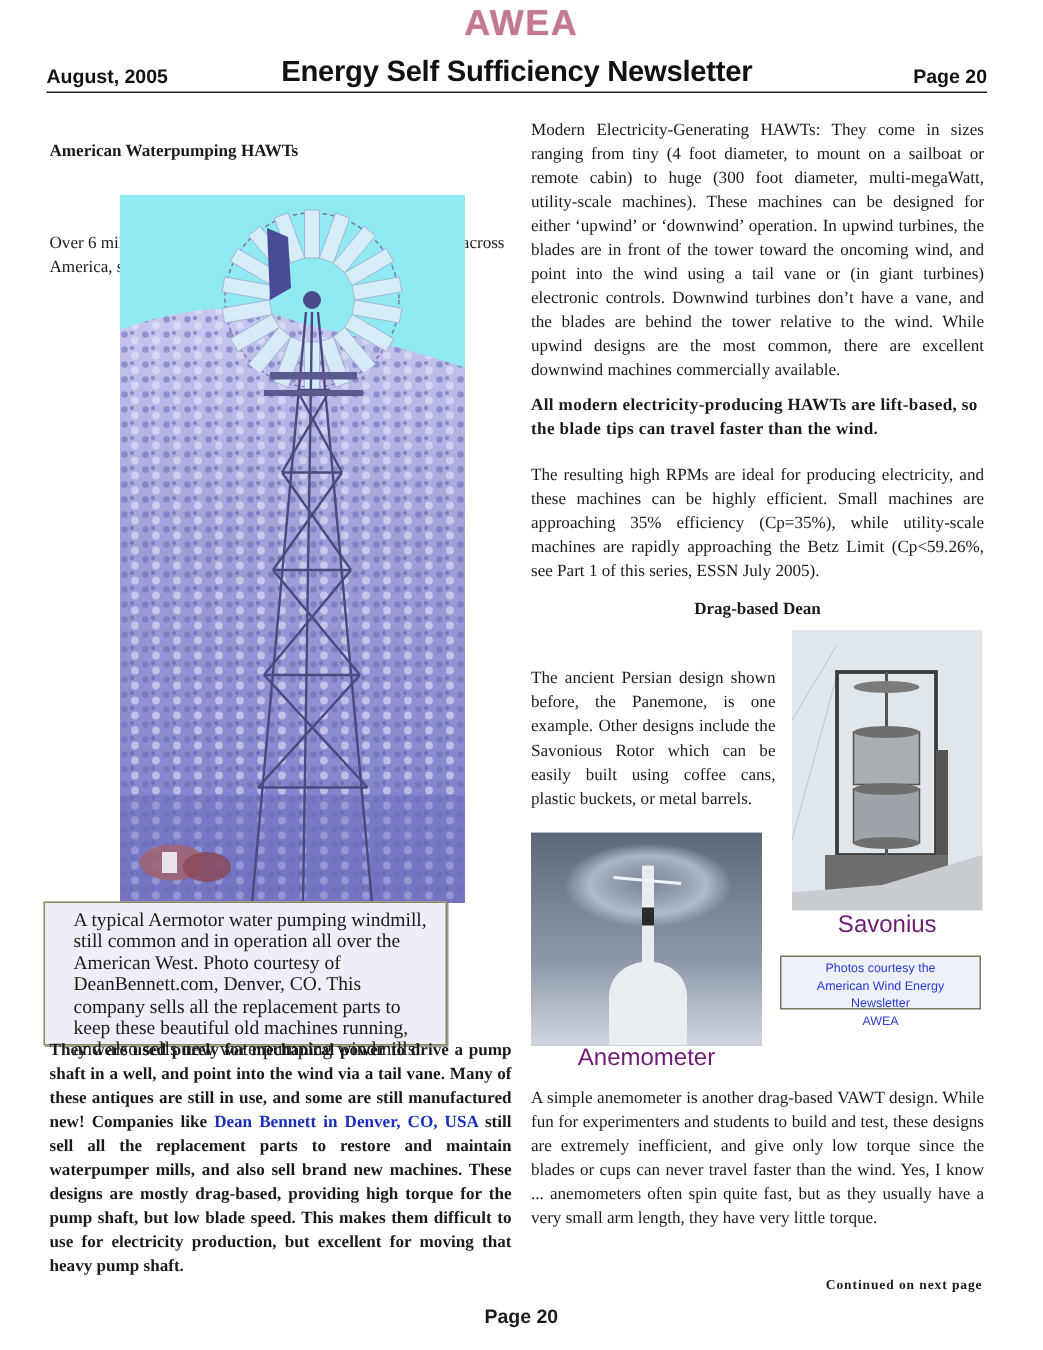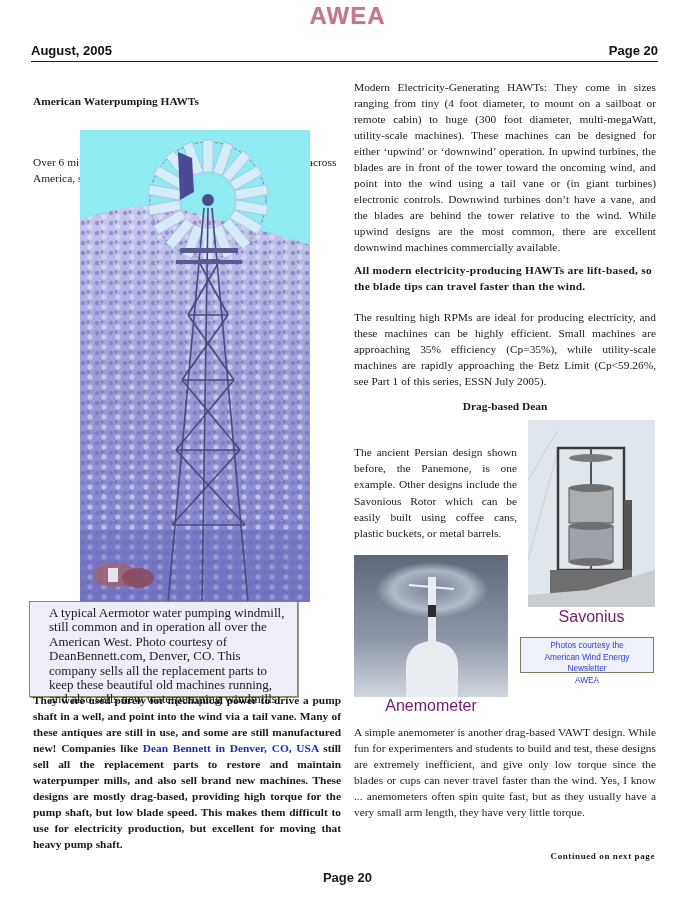--- a/index.html
+++ b/index.html
@@ -75,20 +75,21 @@
       position: absolute; left: 0; width: 695px; top: 870px; text-align: center;
       font-family: "Liberation Sans", "DejaVu Sans", sans-serif; font-weight: bold; font-size: 13px;
     }
   </style>
 </head>
 <body>
 
 <div class="logo">AWEA</div>
 <div class="header-row">
   <span class="header-date">August, 2005</span>
+  <span class="header-title">Energy Self Sufficiency Newsletter</span>
   <span class="header-page">Page 20</span>
 </div>
 
 <div class="col col-left" style="top:93px;">
   <div class="heading">American Waterpumping HAWTs</div>
   <div style="text-align:left;margin-top:45px;"> Over 6 million of these were installed on farms and ranches across America, starting in the mid 1800s.</div>
 </div>
 
 <div class="windmill-photo">
   <svg width="230" height="472" viewBox="0 0 230 472">

